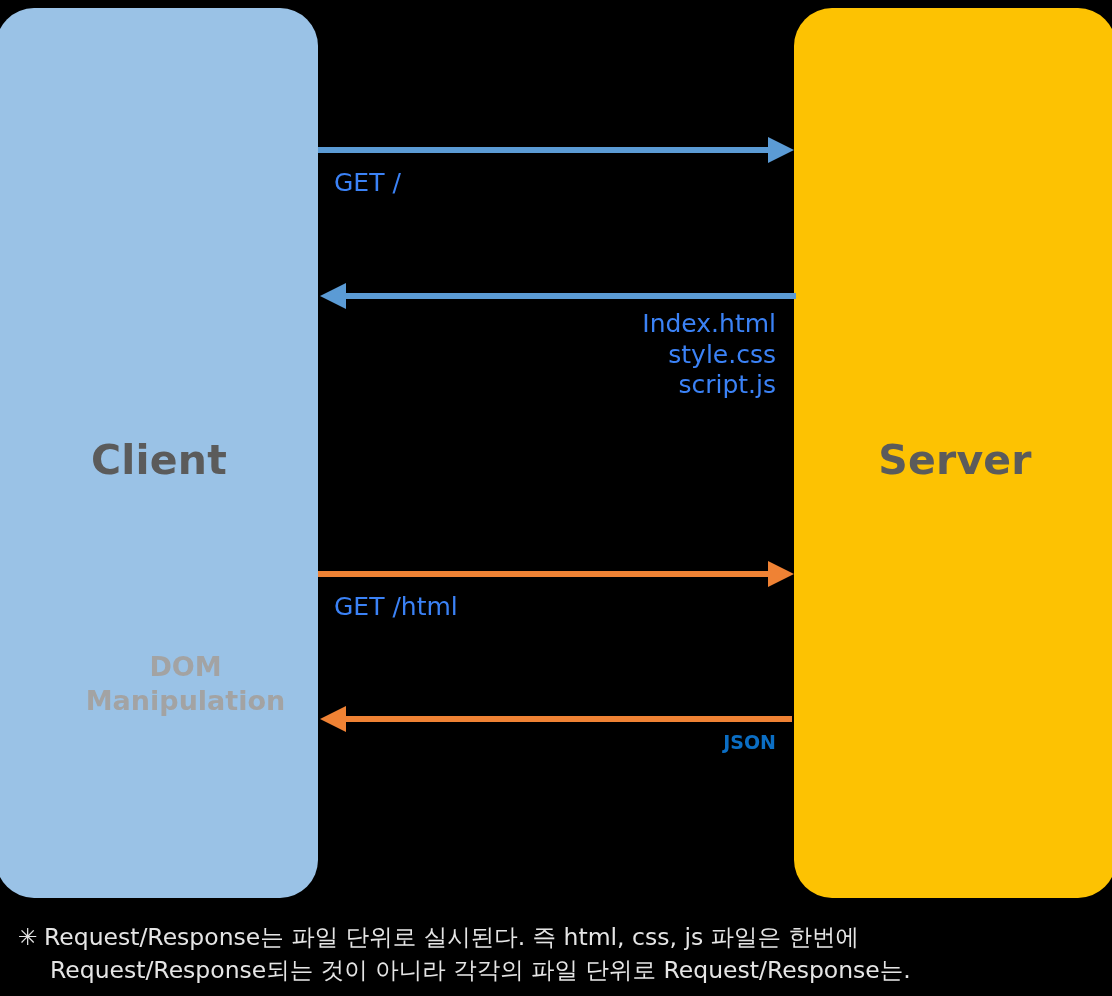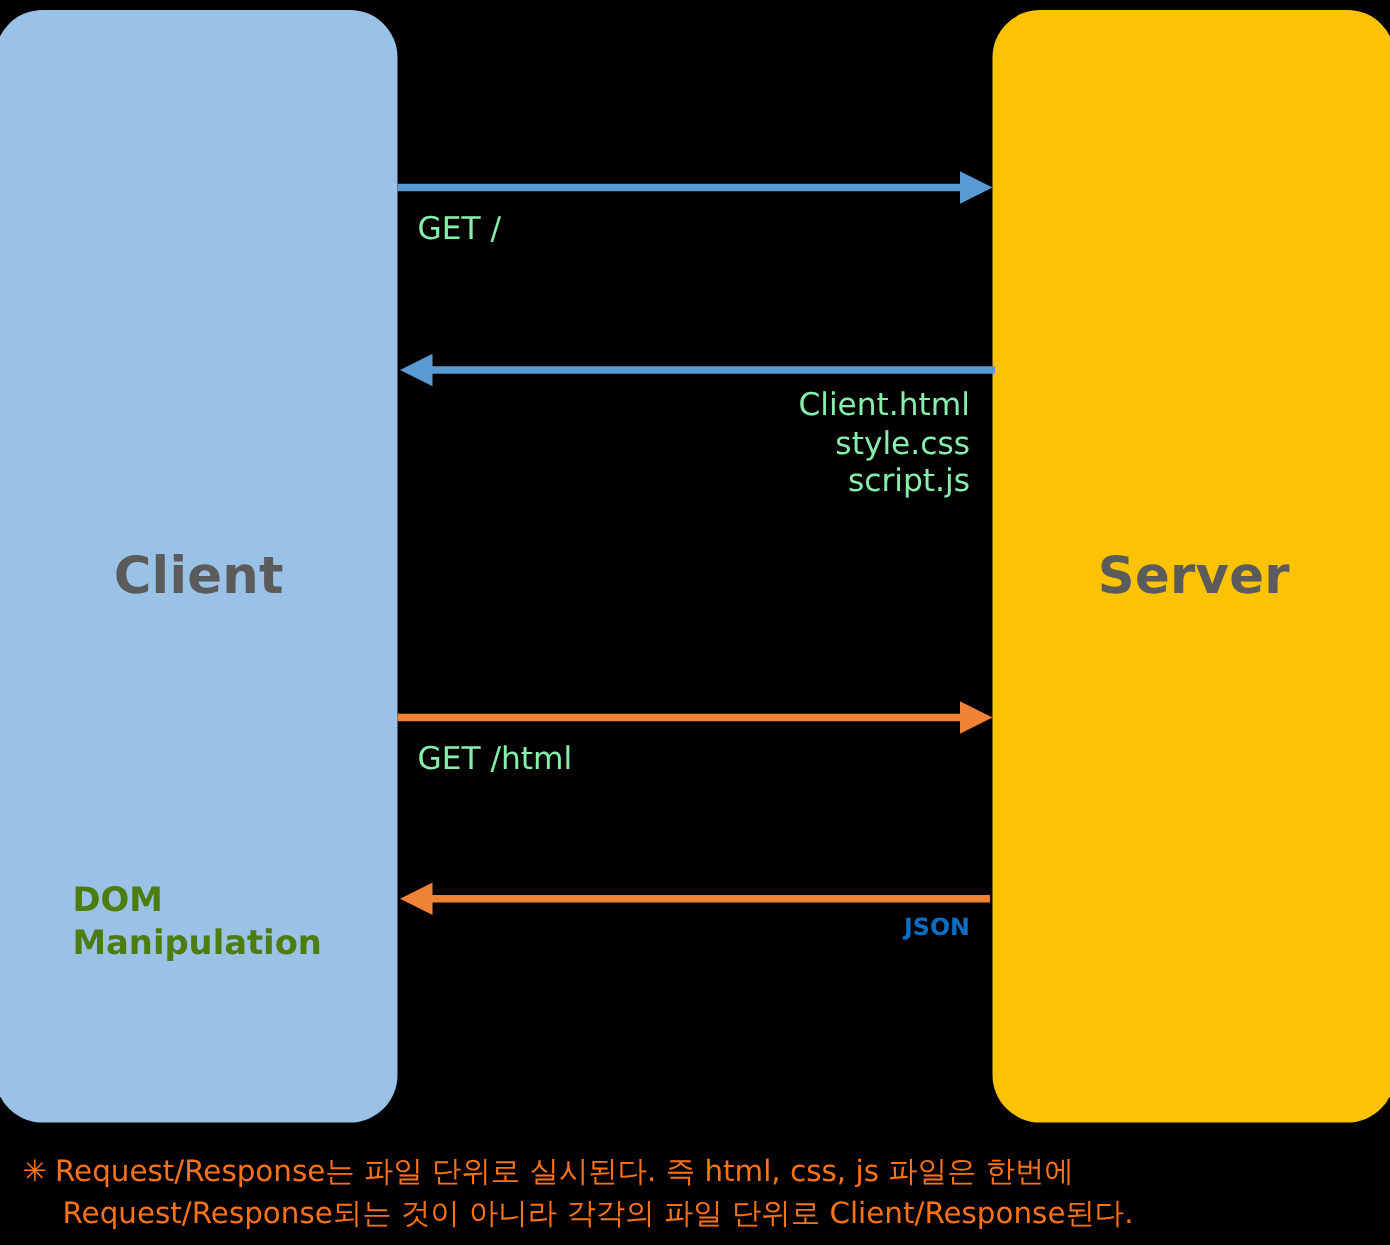--- a/index.html
+++ b/index.html
@@ -62,21 +62,21 @@
   
   .arrow-svg {
     position: absolute;
     overflow: visible;
     pointer-events: none;
   }
 
   
   .flow-label {
     position: absolute;
-    color: #86efac;
+    color: #3b82f6;
     font-size: 25px;
     line-height: 1.22;
     white-space: pre-line;
   }
   #label-get-root {
     left: 334px;
     top: 168px;
     text-align: left;
   }
   #label-get-login {
@@ -87,24 +87,24 @@
   #label-files {
     left: 476px;
     top: 309px;
     width: 300px;
     text-align: right;
   }
 
   #label-dom {
     position: absolute;
     left: 58px;
-    top: 704px;
+    top: 650px;
     width: 255px;
-    text-align: left;
-    color: #4d7c0f;
+    text-align: center;
+    color: #a3a3a3;
     font-size: 27px;
     font-weight: bold;
     line-height: 1.27;
     white-space: pre-line;
   }
   #label-json {
     position: absolute;
     left: 506px;
     top: 733px;
     width: 270px;
@@ -114,21 +114,21 @@
     font-weight: bold;
     line-height: 1;
   }
 
   
   #footnote {
     position: absolute;
     left: 18px;
     top: 921px;
     width: 1080px;
-    color: #f97316;
+    color: #e5e5e5;
     font-size: 23.5px;
     line-height: 1.42;
   }
   #footnote .fn-line { display: block; white-space: pre; }
   #footnote .fn-line-2 { padding-left: 32px; }
   #footnote .fn-star {
     display: inline-block;
     width: 26px;
   }
 </style>
@@ -160,29 +160,29 @@
     <polygon points="450,3 476,16 450,29" fill="#EF8234"></polygon>
   </svg>
 
   <svg class="arrow-svg" id="arrow-response-json" style="left:318px; top:703px;" width="478" height="32" viewBox="0 0 478 32">
     <line x1="22" y1="16" x2="474" y2="16" stroke="#EF8234" stroke-width="6"></line>
     <polygon points="28,3 2,16 28,29" fill="#EF8234"></polygon>
   </svg>
 
   <div class="flow-label" id="label-get-root">GET /</div>
 
-  <div class="flow-label" id="label-files">Client.html
+  <div class="flow-label" id="label-files">Index.html
 style.css
 script.js</div>
 
   <div class="flow-label" id="label-get-login">GET /html</div>
 
   <div id="label-json">JSON</div>
 
   <div id="label-dom">DOM
 Manipulation</div>
 
   <div id="footnote">
     <span class="fn-line"><span class="fn-star">✳</span><span>Request/Response는 파일 단위로 실시된다. 즉 html, css, js 파일은 한번에</span></span>
-    <span class="fn-line fn-line-2">Request/Response되는 것이 아니라 각각의 파일 단위로 Client/Response된다.</span>
+    <span class="fn-line fn-line-2">Request/Response되는 것이 아니라 각각의 파일 단위로 Request/Response는.</span>
   </div>
 
 </div>
 
 </body></html>

